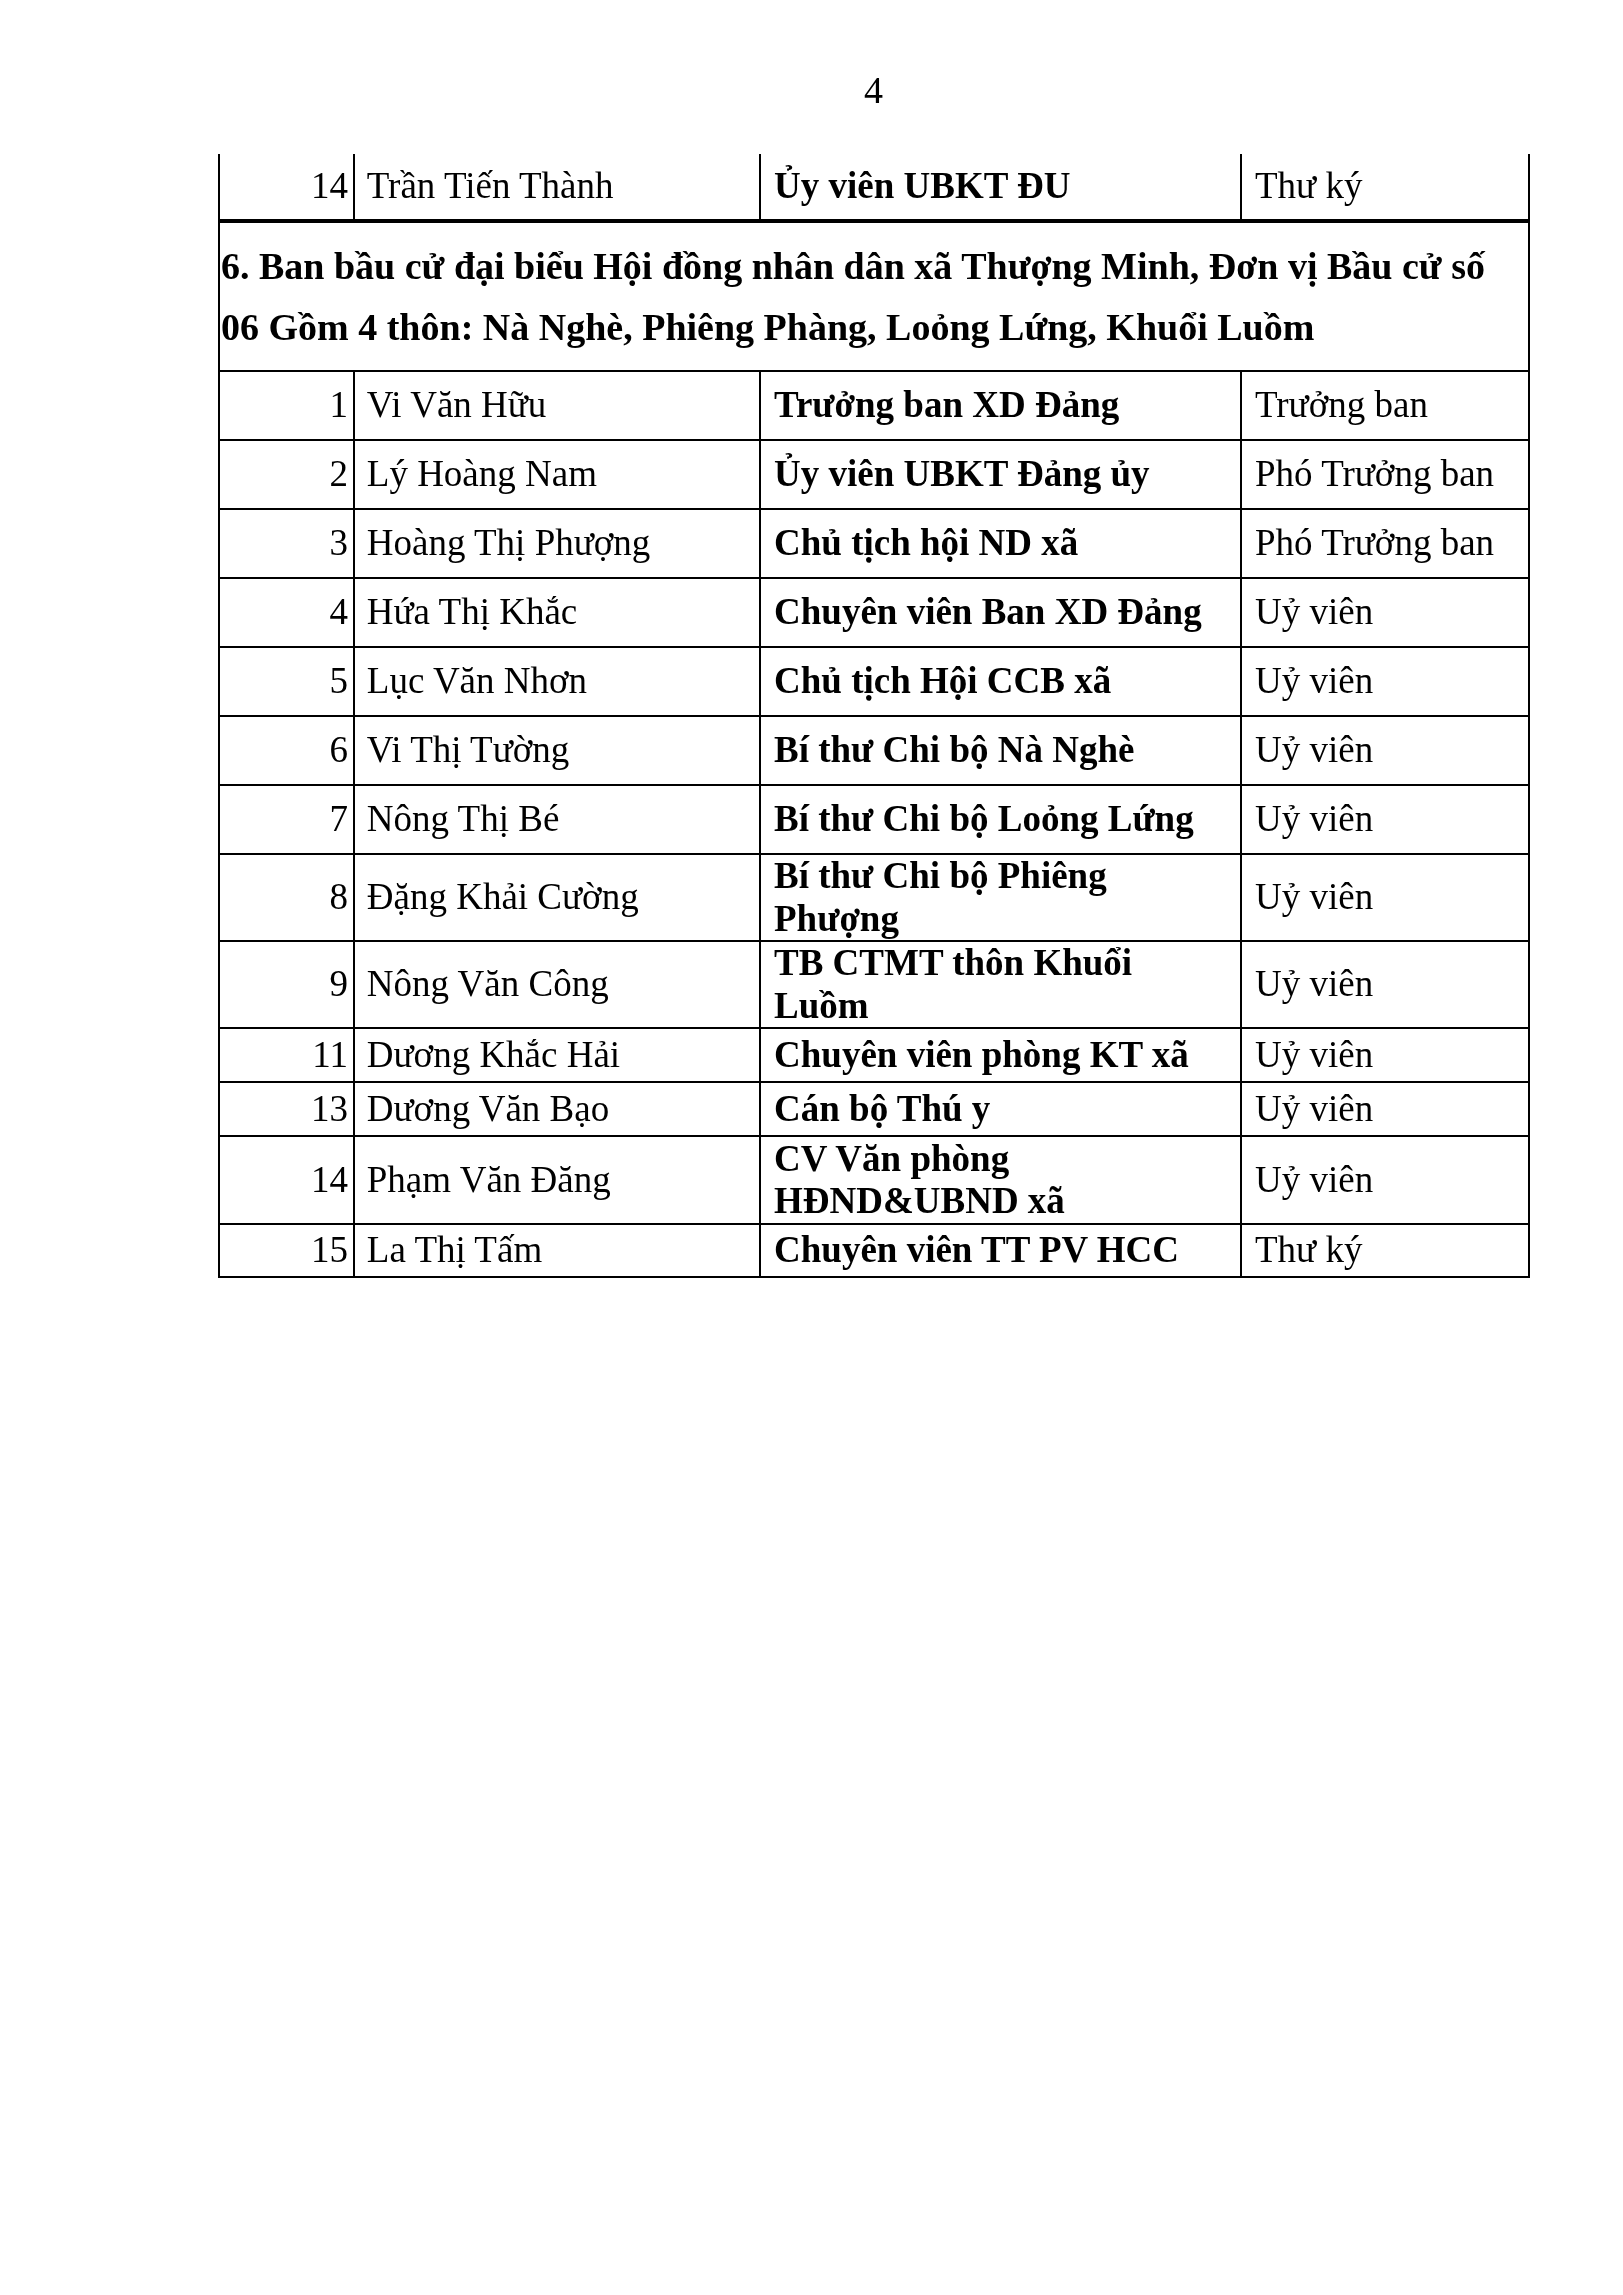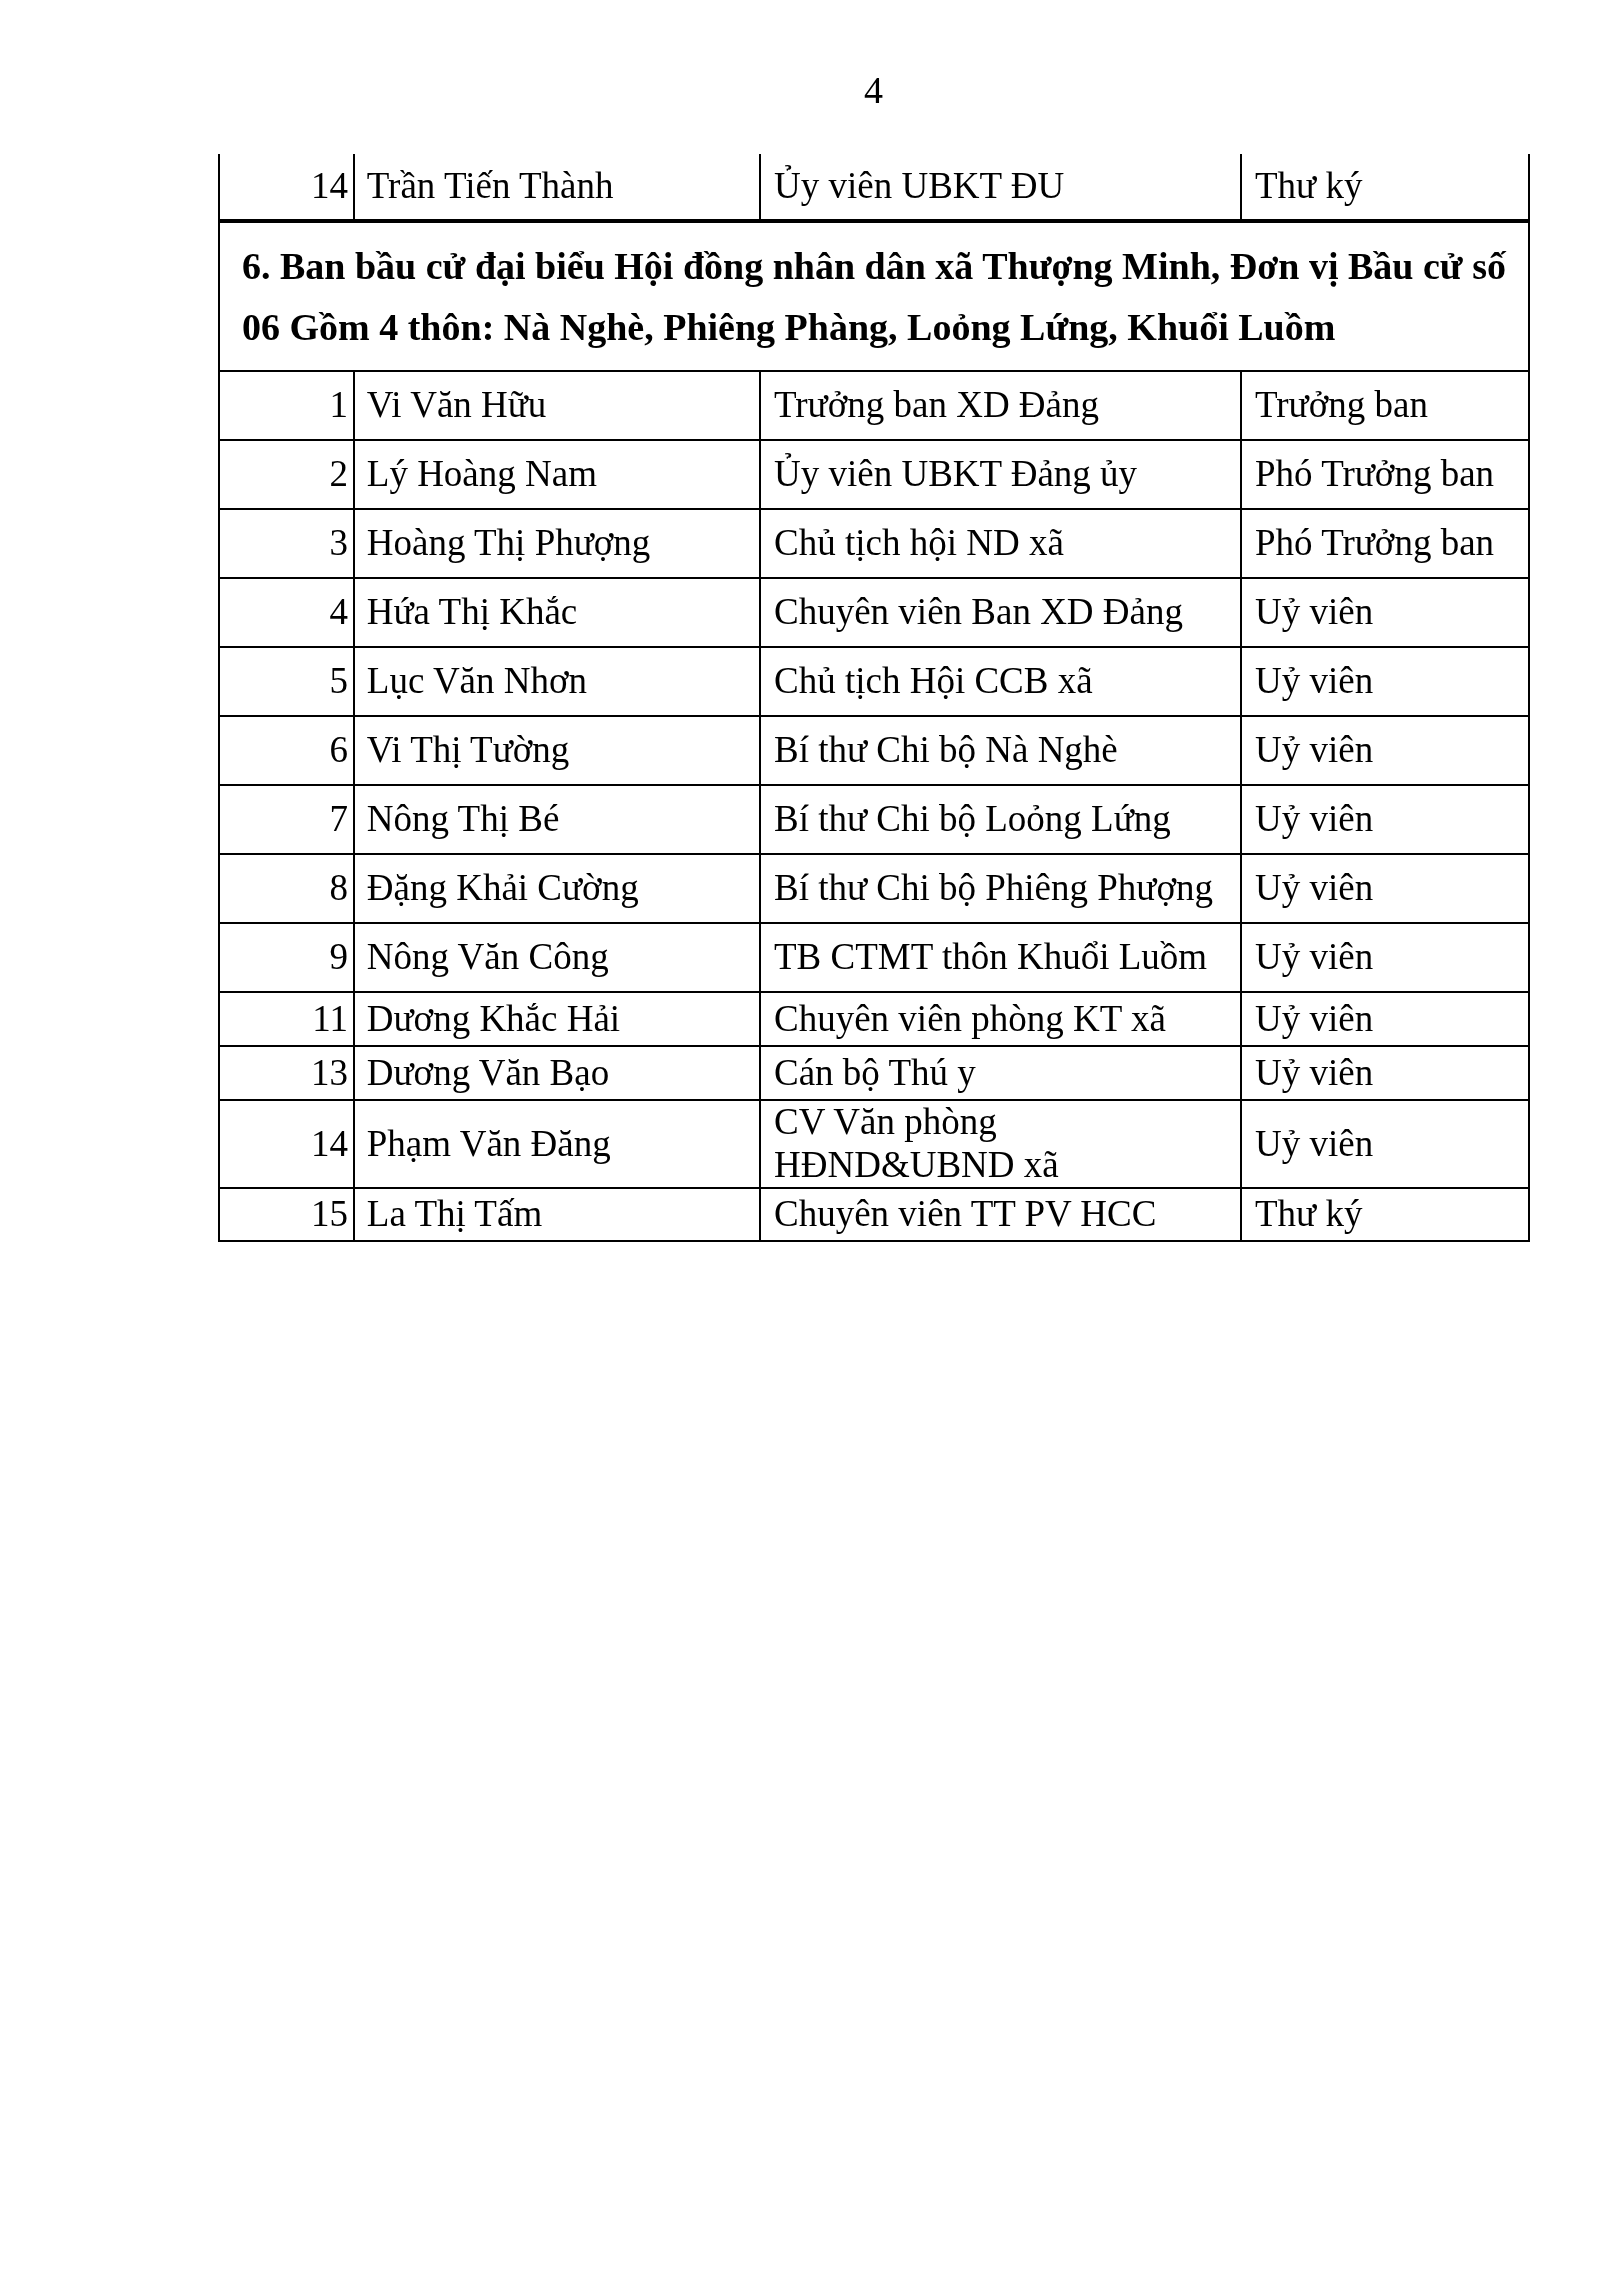--- a/index.html
+++ b/index.html
@@ -43,30 +43,30 @@
   
   .cont-table td { border-top: none; border-bottom: 4.6px solid #000; }
   .cont-table tr { height: 67px; }
   
   .sec-table .heading-row td {
     border-top: none;
     height: 147px;
     font-weight: bold;
     font-size: 38px;
     line-height: 1.6;
-    padding-left: 22px;
+    padding-left: 1px;
     padding-right: 5.2px;
   }
   .col-no   { width: 135px; }
   .col-name { width: 406px; }
   .col-pos  { width: 481px; }
   .col-role { width: 288px; }
   td.c-no   { text-align: right; padding-right: 5px; }
   td.c-name { padding-left: 11.8px; }
-  td.c-pos  { padding-left: 13px; padding-right: 6.5px; }
+  td.c-pos  { padding-left: 13px; padding-right: 6.5px; font-weight: bold; }
   td.c-role { padding-left: 13px; }
 </style>
 </head>
 <body>
 
 <div class="page">
 
   <div class="page-number">4</div>
 
   <div class="table-wrap">

